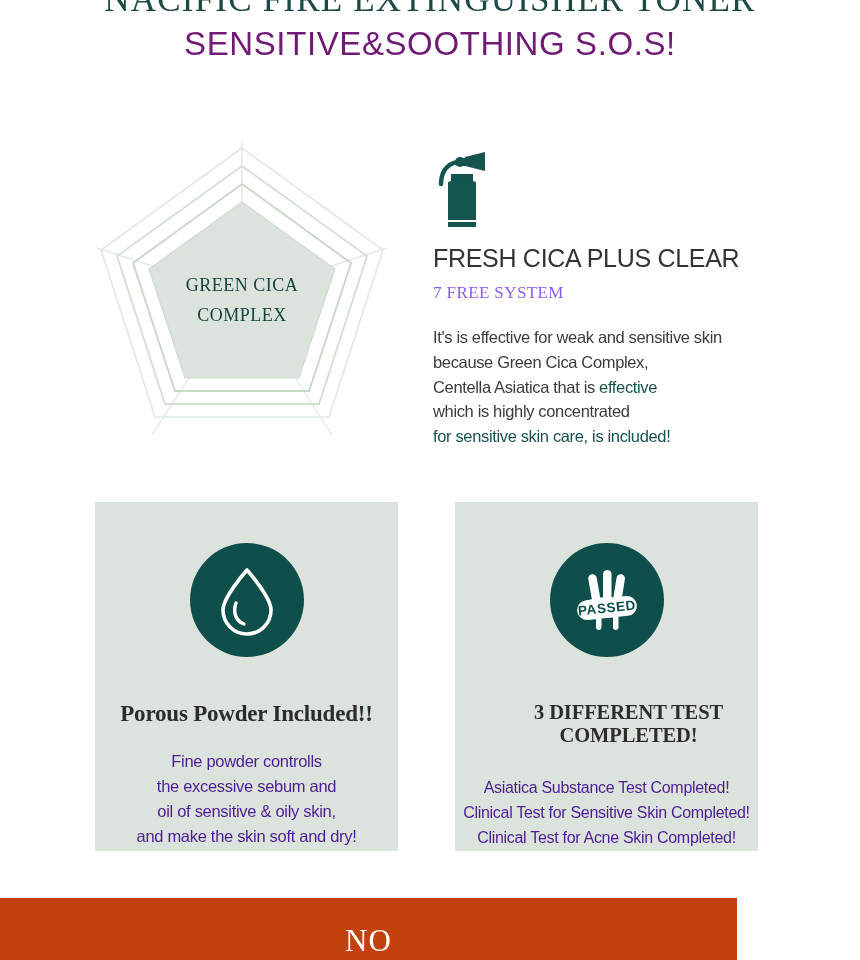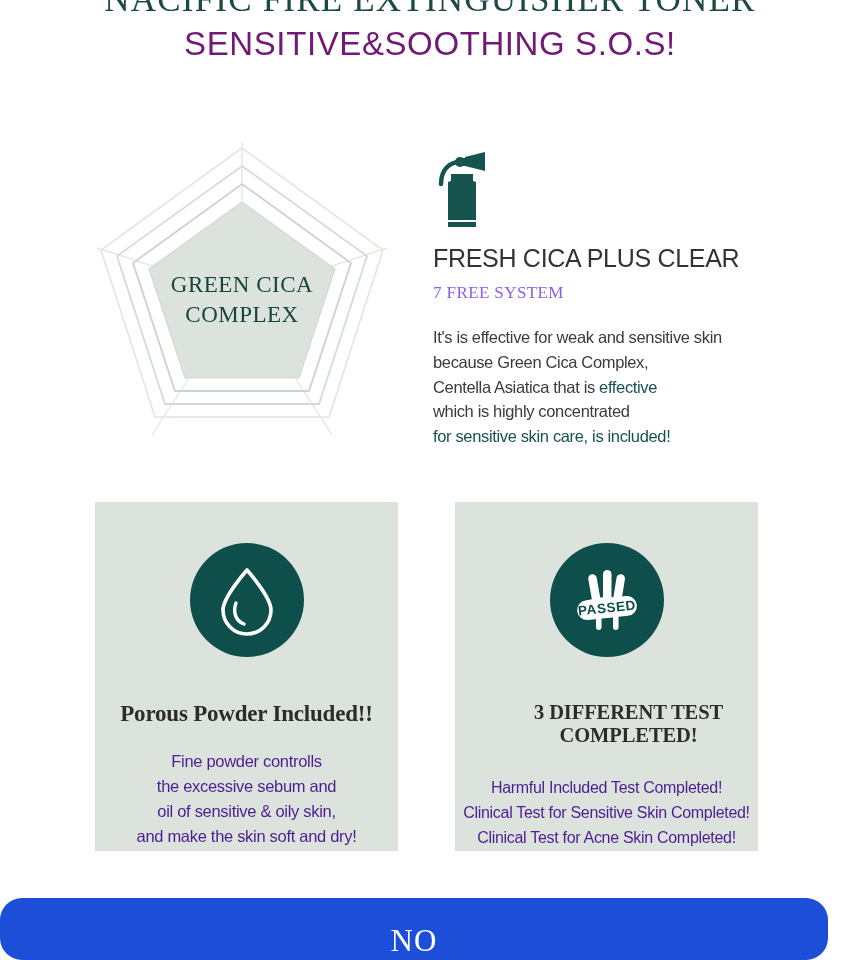--- a/index.html
+++ b/index.html
@@ -58,21 +58,21 @@
     height: 330px;
   }
   .pentagon-wrap svg { display: block; }
   .pentagon-label {
     position: absolute;
     left: 0;
     top: 140px;
     width: 340px;
     text-align: center;
     font-family: "Liberation Serif", serif;
-    font-size: 23px;
+    font-size: 18px;
     line-height: 30px;
     color: #17443f;
     letter-spacing: 0.5px;
   }
 
   
   .info {
     position: absolute;
     left: 433px;
     top: 30px;
@@ -146,24 +146,23 @@
     letter-spacing: -0.3px;
     margin-top: 22px;
   }
   .card-right .card-body { margin-top: 28px; font-size: 16px; }
 
   
   .footer-bar {
     position: absolute;
     left: 0;
     top: 898px;
-    width: 828px;
+    width: 737px;
     height: 62px;
-    background: #1d4ed8;
-    border-radius: 22px;
+    background: #c2410c;
   }
   .footer-text {
     font-family: "Liberation Serif", serif;
     font-size: 31px;
     color: #ffffff;
     text-align: center;
     letter-spacing: 1px;
     line-height: 62px;
     margin-top: 12px;
   }
@@ -269,21 +268,21 @@
         </g>
 
         <g transform="rotate(-6 40 48)">
           <rect x="10" y="38" width="60" height="20" rx="10" fill="#ffffff"></rect>
           <text x="40" y="52.5" text-anchor="middle" font-family="Liberation Sans, sans-serif" font-size="13.5" font-weight="700" letter-spacing="0.6" fill="#0e4f4b">PASSED</text>
         </g>
       </svg>
     </div>
     <h3 class="card-title">3 DIFFERENT TEST COMPLETED!</h3>
     <div class="card-body">
-      <div>Harmful Included Test Completed!</div>
+      <div>Asiatica Substance Test Completed!</div>
       <div>Clinical Test for Sensitive Skin Completed!</div>
       <div>Clinical Test for Acne Skin Completed!</div>
     </div>
   </div>
 </div>
 
 <div class="footer-bar">
   <div class="footer-text">NO</div>
 </div>
 

